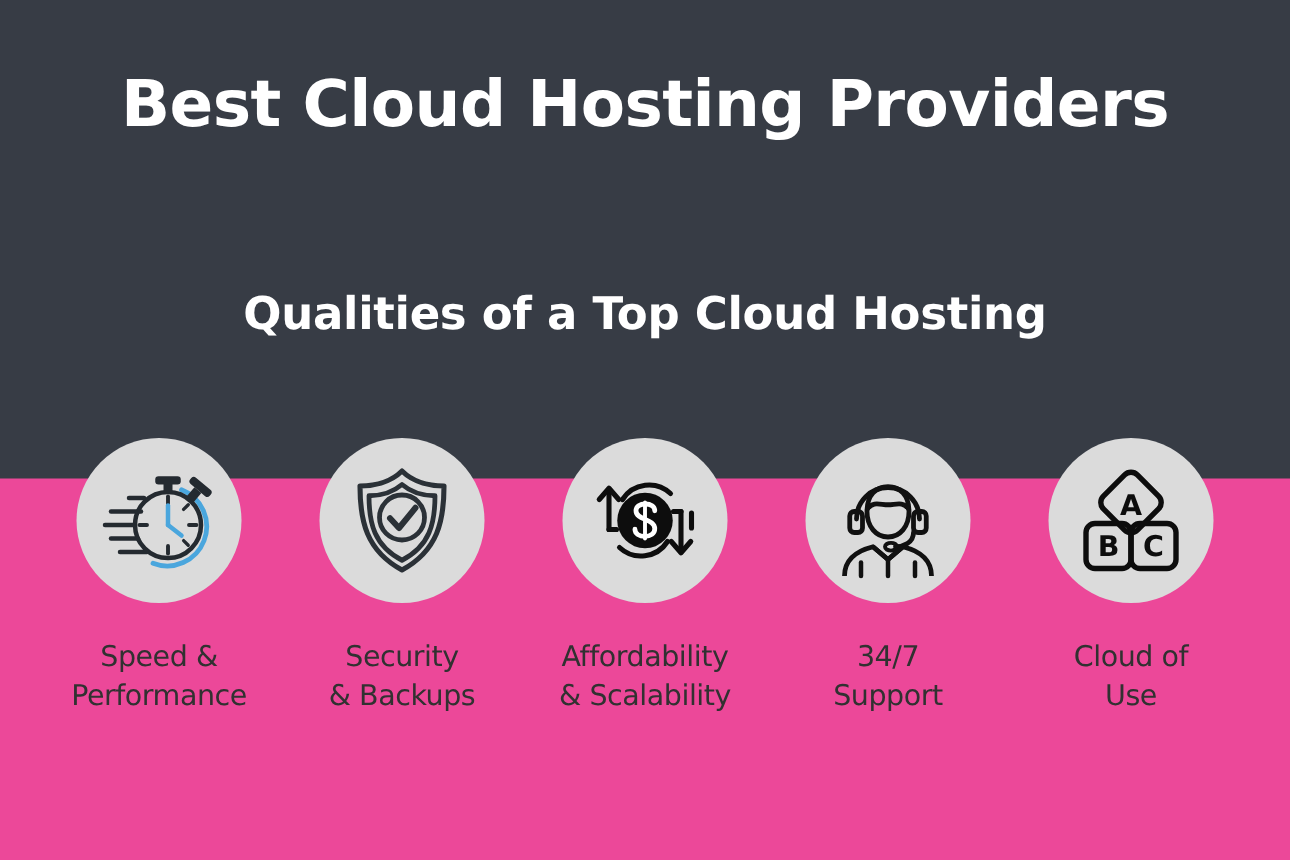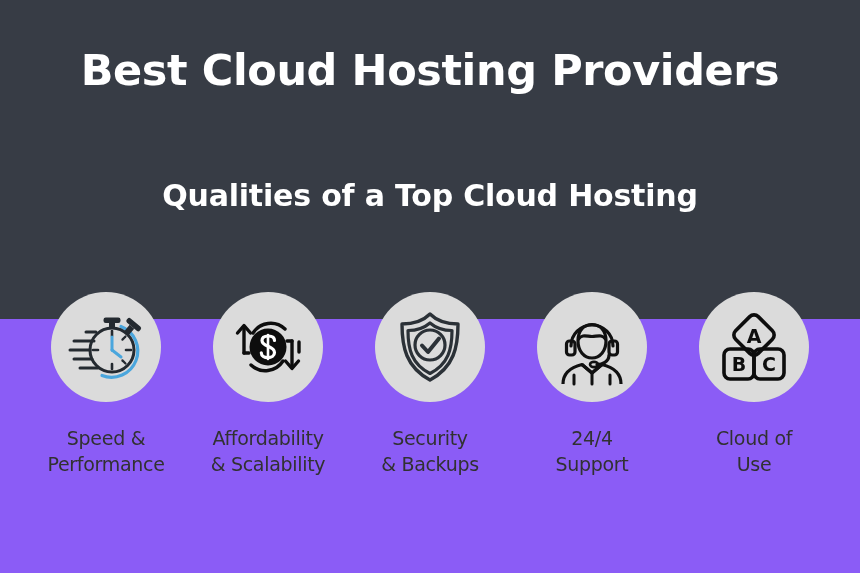--- a/index.html
+++ b/index.html
@@ -10,21 +10,21 @@
     width: 860px;
     height: 573px;
     overflow: hidden;
     background: #ffffff;
     font-family: "Liberation Sans", sans-serif;
   }
   .poster {
     position: relative;
     width: 860px;
     height: 573px;
-    background: #8b5cf6;
+    background: #ec4899;
     overflow: hidden;
   }
   
   .header-band {
     position: absolute;
     left: 0;
     top: 0;
     width: 860px;
     height: 319px;
     background: #373c45;
@@ -39,21 +39,21 @@
     font-family: "DejaVu Sans", sans-serif;
     font-size: 43px;
     font-weight: bold;
     letter-spacing: -0.4px;
     line-height: 1.15;
     white-space: nowrap;
   }
   .subtitle {
     position: absolute;
     left: 0;
-    top: 178px;
+    top: 192px;
     width: 860px;
     text-align: center;
     color: #ffffff;
     font-family: "DejaVu Sans", sans-serif;
     font-size: 30px;
     font-weight: bold;
     letter-spacing: -0.2px;
     line-height: 1.2;
     white-space: nowrap;
   }
@@ -148,64 +148,64 @@
           </svg>
         </span>
       </div>
       <div class="feature-label">Speed &amp;
 Performance</div>
     </div>
 
     <div class="feature">
       <div class="badge">
         <span>
-          <svg width="82" height="82" viewBox="0 0 82 82" fill="none">
-
-            <path d="M26 27 A21 21 0 0 1 58 23" stroke="#0d0d0d" stroke-width="3.4" fill="none" stroke-linecap="round"></path>
-            <path d="M56 55 A21 21 0 0 1 24 59" stroke="#0d0d0d" stroke-width="3.4" fill="none" stroke-linecap="round"></path>
-
-            <circle cx="41" cy="41" r="18.5" fill="#0d0d0d"></circle>
-
-            <path d="M41 29 L41 53" stroke="#ffffff" stroke-width="2.6" stroke-linecap="round"></path>
-            <path d="M47.5 34.5 C47.5 31.5 44.8 30 41.3 30 C37.6 30 35 31.6 35 34.5 C35 41 47.5 39.5 47.5 46.5 C47.5 49.7 44.5 51.6 41 51.6 C37.3 51.6 34.3 49.9 34.3 46.8" stroke="#ffffff" stroke-width="3.2" fill="none" stroke-linecap="round"></path>
-
-            <path d="M17 47 L17 21" stroke="#0d0d0d" stroke-width="3.4" stroke-linecap="round"></path>
-            <path d="M10.5 27 L17 19.5 L23.5 27" stroke="#0d0d0d" stroke-width="3.4" fill="none" stroke-linecap="round" stroke-linejoin="round"></path>
-            <path d="M17 47 L22 47" stroke="#0d0d0d" stroke-width="3.4" stroke-linecap="round"></path>
-
-            <path d="M65 35 L65 61" stroke="#0d0d0d" stroke-width="3.4" stroke-linecap="round"></path>
-            <path d="M58.5 55 L65 62.5 L71.5 55" stroke="#0d0d0d" stroke-width="3.4" fill="none" stroke-linecap="round" stroke-linejoin="round"></path>
-            <path d="M65 35 L60 35" stroke="#0d0d0d" stroke-width="3.4" stroke-linecap="round"></path>
-
-            <path d="M72 36 L72 46" stroke="#0d0d0d" stroke-width="3.4" stroke-linecap="round"></path>
-          </svg>
-        </span>
-      </div>
-      <div class="feature-label">Affordability
-&amp; Scalability</div>
-    </div>
-
-    <div class="feature">
-      <div class="badge">
-        <span>
           <svg width="76" height="80" viewBox="0 0 76 80" fill="none">
             <path d="M38 7 C46 15 58 17 66 17 C66 40 62 60 38 73 C14 60 10 40 10 17 C18 17 30 15 38 7 Z" stroke="#2b3137" stroke-width="3.4" fill="none" stroke-linejoin="round"></path>
             <path d="M38 16 C45 22 54 23.5 60 23.5 C60 42 56.5 57 38 66.5 C19.5 57 16 42 16 23.5 C22 23.5 31 22 38 16 Z" stroke="#2b3137" stroke-width="3.2" fill="none" stroke-linejoin="round"></path>
             <circle cx="38" cy="38" r="15" stroke="#2b3137" stroke-width="3.2" fill="none"></circle>
             <path d="M30 38.5 L36 45 L47 31.5" stroke="#2b3137" stroke-width="4" fill="none" stroke-linecap="round" stroke-linejoin="round"></path>
           </svg>
         </span>
       </div>
       <div class="feature-label">Security
 &amp; Backups</div>
     </div>
 
     <div class="feature">
       <div class="badge">
         <span>
+          <svg width="82" height="82" viewBox="0 0 82 82" fill="none">
+
+            <path d="M26 27 A21 21 0 0 1 58 23" stroke="#0d0d0d" stroke-width="3.4" fill="none" stroke-linecap="round"></path>
+            <path d="M56 55 A21 21 0 0 1 24 59" stroke="#0d0d0d" stroke-width="3.4" fill="none" stroke-linecap="round"></path>
+
+            <circle cx="41" cy="41" r="18.5" fill="#0d0d0d"></circle>
+
+            <path d="M41 29 L41 53" stroke="#ffffff" stroke-width="2.6" stroke-linecap="round"></path>
+            <path d="M47.5 34.5 C47.5 31.5 44.8 30 41.3 30 C37.6 30 35 31.6 35 34.5 C35 41 47.5 39.5 47.5 46.5 C47.5 49.7 44.5 51.6 41 51.6 C37.3 51.6 34.3 49.9 34.3 46.8" stroke="#ffffff" stroke-width="3.2" fill="none" stroke-linecap="round"></path>
+
+            <path d="M17 47 L17 21" stroke="#0d0d0d" stroke-width="3.4" stroke-linecap="round"></path>
+            <path d="M10.5 27 L17 19.5 L23.5 27" stroke="#0d0d0d" stroke-width="3.4" fill="none" stroke-linecap="round" stroke-linejoin="round"></path>
+            <path d="M17 47 L22 47" stroke="#0d0d0d" stroke-width="3.4" stroke-linecap="round"></path>
+
+            <path d="M65 35 L65 61" stroke="#0d0d0d" stroke-width="3.4" stroke-linecap="round"></path>
+            <path d="M58.5 55 L65 62.5 L71.5 55" stroke="#0d0d0d" stroke-width="3.4" fill="none" stroke-linecap="round" stroke-linejoin="round"></path>
+            <path d="M65 35 L60 35" stroke="#0d0d0d" stroke-width="3.4" stroke-linecap="round"></path>
+
+            <path d="M72 36 L72 46" stroke="#0d0d0d" stroke-width="3.4" stroke-linecap="round"></path>
+          </svg>
+        </span>
+      </div>
+      <div class="feature-label">Affordability
+&amp; Scalability</div>
+    </div>
+
+    <div class="feature">
+      <div class="badge">
+        <span>
           <svg width="84" height="84" viewBox="0 0 84 84" fill="none">
 
             <path d="M21 41 A21 21 0 0 1 63 41" stroke="#111111" stroke-width="3.2" fill="none" stroke-linecap="round"></path>
 
             <path d="M28 36 C28 25 34 19.5 42 19.5 C50 19.5 56 25 56 36 C56 46 50 53 42 53 C34 53 28 46 28 36 Z" stroke="#111111" stroke-width="3.2" fill="none"></path>
 
             <path d="M28.5 34 C32 29 37 31.5 42 31.5 C47 31.5 52 29 55.5 34" stroke="#111111" stroke-width="3.2" fill="none" stroke-linecap="round"></path>
 
             <rect x="16.5" y="36" width="8.5" height="14" rx="3" stroke="#111111" stroke-width="3.2" fill="none"></rect>
             <rect x="59" y="36" width="8.5" height="14" rx="3" stroke="#111111" stroke-width="3.2" fill="none"></rect>
@@ -216,21 +216,21 @@
             <path d="M13 79 C13 67 22 62 32 59.5 L42 68 L52 59.5 C62 62 71 67 71 79" stroke="#111111" stroke-width="3.2" fill="none" stroke-linejoin="round"></path>
 
             <path d="M32 59.5 L42 68 L52 59.5" stroke="#111111" stroke-width="3.2" fill="none" stroke-linejoin="round"></path>
 
             <path d="M24 70 L24 79" stroke="#111111" stroke-width="3" stroke-linecap="round"></path>
             <path d="M60 70 L60 79" stroke="#111111" stroke-width="3" stroke-linecap="round"></path>
             <path d="M42 68 L42 79" stroke="#111111" stroke-width="3" stroke-linecap="round"></path>
           </svg>
         </span>
       </div>
-      <div class="feature-label">24/4
+      <div class="feature-label">34/7
 Support</div>
     </div>
 
     <div class="feature">
       <div class="badge">
         <span>
           <svg width="80" height="80" viewBox="0 0 80 80" fill="none">
 
             <g transform="rotate(45 40 28)">
               <rect x="24" y="12" width="32" height="32" rx="6" stroke="#0d0d0d" stroke-width="3.6" fill="none"></rect>

